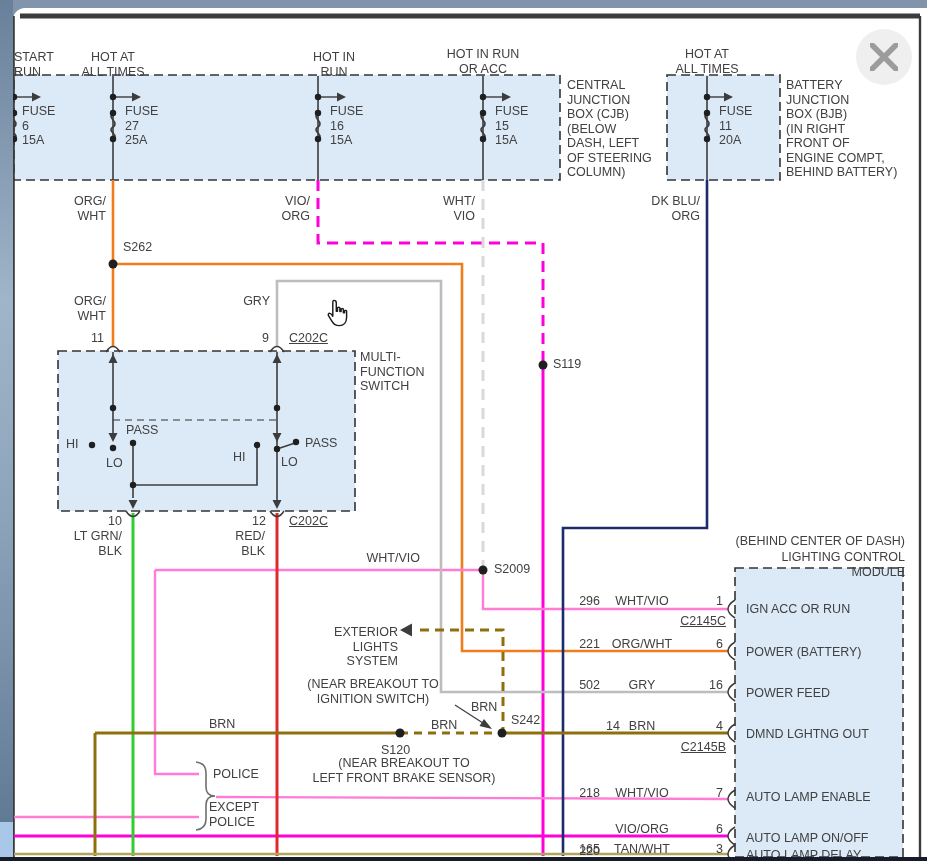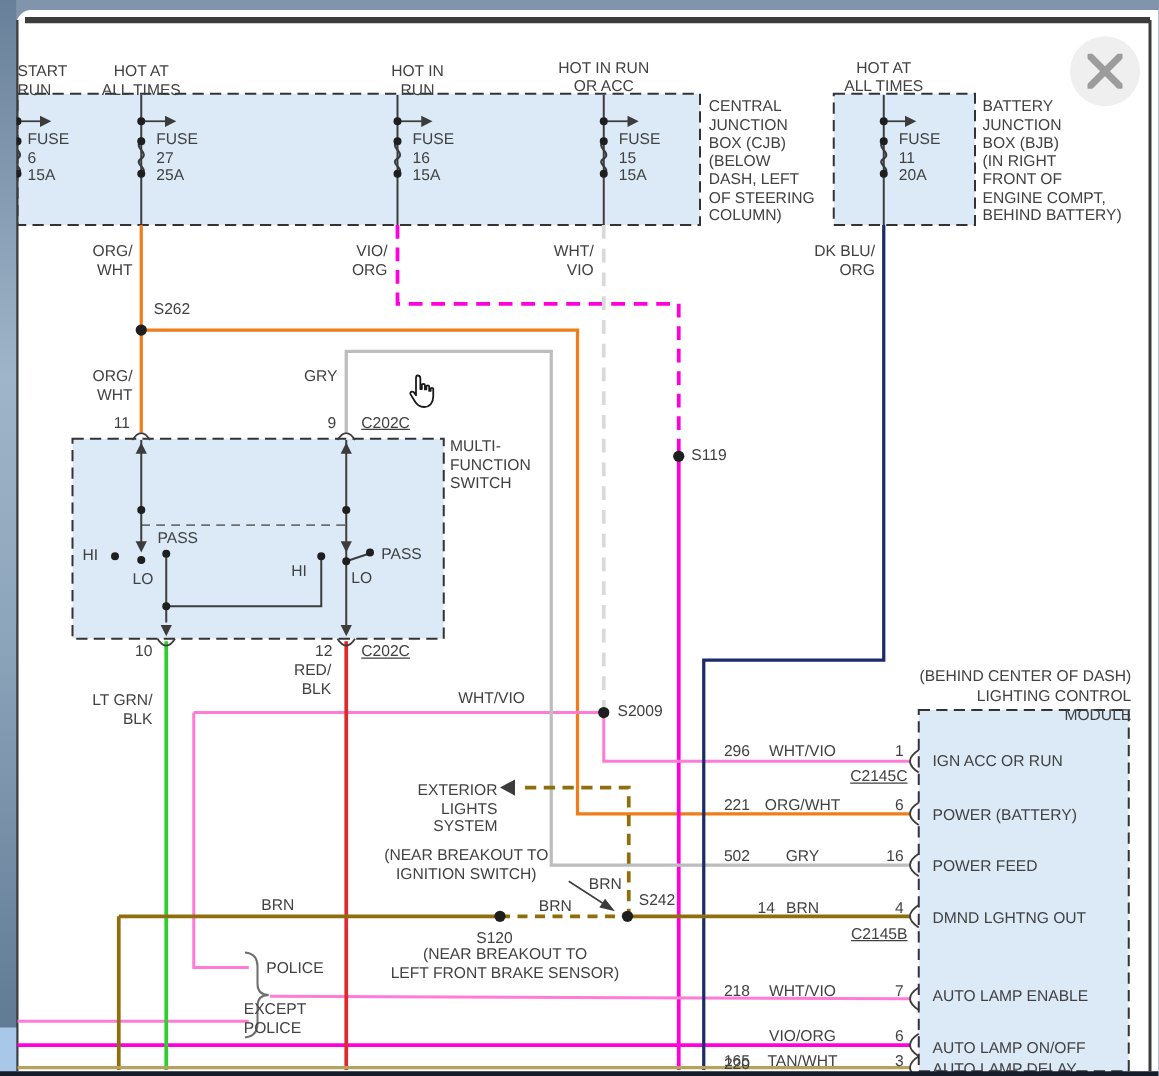--- a/index.html
+++ b/index.html
@@ -190,41 +190,41 @@
 SWITCH</div>
       <div class="lbl" style="left: 66px; top: 437px; width: 20px; text-align: left;">HI</div>
       <div class="lbl" style="left: 126px; top: 423px; width: 42px; text-align: left;">PASS</div>
       <div class="lbl" style="left: 106px; top: 456px; width: 24px; text-align: left;">LO</div>
       <div class="lbl" style="left: 233px; top: 450px; width: 20px; text-align: left;">HI</div>
       <div class="lbl" style="left: 305px; top: 436px; width: 42px; text-align: left;">PASS</div>
       <div class="lbl" style="left: 281px; top: 455px; width: 24px; text-align: left;">LO</div>
       <div class="lbl" style="left: 96px; top: 514px; width: 26px; text-align: right;">10</div>
       <div class="lbl" style="left: 240px; top: 514px; width: 26px; text-align: right;">12</div>
       <div class="lbl und" style="left: 289px; top: 514px; width: 52px; text-align: left;">C202C</div>
-      <div class="lbl" style="left: 60px; top: 529px; width: 62px; text-align: right; margin-top: 24px;">LT GRN/
+      <div class="lbl" style="left: 60px; top: 529px; width: 62px; text-align: right;">LT GRN/
 BLK</div>
       <div class="lbl" style="left: 215px; top: 529px; width: 50px; text-align: right;">RED/
 BLK</div>
       <div class="lbl" style="left: 352px; top: 551px; width: 68px; text-align: right;">WHT/VIO</div>
       <div class="lbl" style="left: 494px; top: 562px; width: 52px; text-align: left;">S2009</div>
       <div class="lbl" style="left: 553px; top: 357px; width: 46px; text-align: left;">S119</div>
       <div class="lbl" style="left: 306px; top: 607px; width: 92px; text-align: right; margin-top: 18px;">EXTERIOR
 LIGHTS
 SYSTEM</div>
       <div class="lbl" style="left: 288px; top: 677px; width: 170px; text-align: center;">(NEAR BREAKOUT TO
 IGNITION SWITCH)</div>
       <div class="lbl" style="left: 209px; top: 717px; width: 34px; text-align: left;">BRN</div>
       <div class="lbl" style="left: 431px; top: 718px; width: 34px; text-align: left;">BRN</div>
       <div class="lbl" style="left: 471px; top: 700px; width: 34px; text-align: left;">BRN</div>
       <div class="lbl" style="left: 511px; top: 713px; width: 44px; text-align: left;">S242</div>
       <div class="lbl" style="left: 381px; top: 743px; width: 44px; text-align: left;">S120</div>
       <div class="lbl" style="left: 298px; top: 756px; width: 212px; text-align: center;">(NEAR BREAKOUT TO
 LEFT FRONT BRAKE SENSOR)</div>
       <div class="lbl" style="left: 213px; top: 767px; width: 60px; text-align: left;">POLICE</div>
-      <div class="lbl" style="left: 195px; top: 800px; width: 60px; text-align: left;">EXCEPT
+      <div class="lbl" style="left: 209px; top: 800px; width: 60px; text-align: left;">EXCEPT
 POLICE</div>
       <div class="lbl" style="left: 731px; top: 534px; width: 174px; text-align: right;">(BEHIND CENTER OF DASH)</div>
       <div class="lbl" style="left: 725px; top: 550px; width: 180px; text-align: right;">LIGHTING CONTROL MODULE</div>
       <div class="lbl" style="left: 566px; top: 594px; width: 34px; text-align: right;">296</div>
       <div class="lbl" style="left: 604px; top: 594px; width: 76px; text-align: center;">WHT/VIO</div>
       <div class="lbl" style="left: 703px; top: 594px; width: 20px; text-align: right;">1</div>
       <div class="lbl und" style="left: 668px; top: 614px; width: 58px; text-align: right;">C2145C</div>
       <div class="lbl" style="left: 566px; top: 637px; width: 34px; text-align: right;">221</div>
       <div class="lbl" style="left: 604px; top: 637px; width: 76px; text-align: center;">ORG/WHT</div>
       <div class="lbl" style="left: 703px; top: 637px; width: 20px; text-align: right;">6</div>

